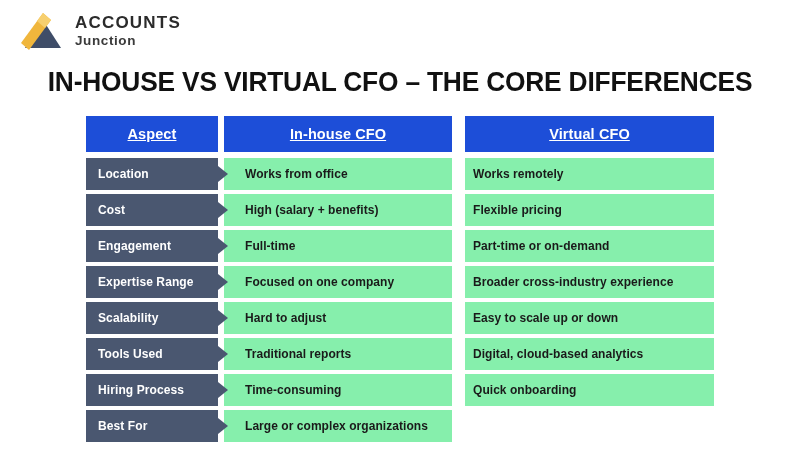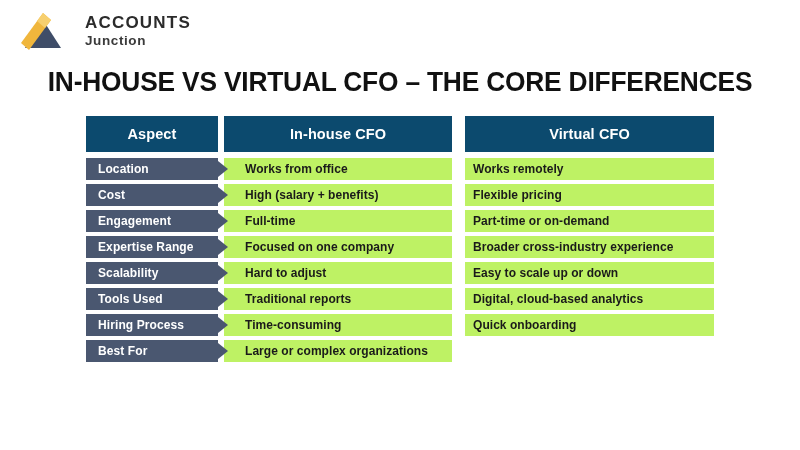--- a/index.html
+++ b/index.html
@@ -15,21 +15,21 @@
     position: relative;
   }
 
   
   .brand {
     position: absolute;
     left: 20px;
     top: 11px;
     display: flex;
     align-items: center;
-    gap: 19px;
+    gap: 9px;
   }
   .brand-mark {
     width: 46px;
     height: 40px;
     position: relative;
     flex: 0 0 auto;
   }
   .brand-text {
     display: flex;
     flex-direction: column;
@@ -82,34 +82,35 @@
   
   .c1 { width: 132px; flex: 0 0 132px; }
   .c2 { width: 228px; flex: 0 0 228px; }
   .c3 { width: 249px; flex: 0 0 249px; }
 
   .gap-a { width: 6px; flex: 0 0 6px; }
   .gap-b { width: 13px; flex: 0 0 13px; }
 
   
   .header-row .cell {
-    background: #0c4a6e;
+    background: #1d4ed8;
     color: #ffffff;
     height: 36px;
     display: flex;
     align-items: center;
     justify-content: center;
     font-size: 14.5px;
     font-weight: bold;
     letter-spacing: 0.1px;
+    text-decoration: underline;
   }
   .header-row { margin-bottom: 6px; }
 
   
-  .body-row { height: 22px; }
+  .body-row { height: 32px; }
 
   .aspect-cell {
     background: #4a5770;
     color: #ffffff;
     font-size: 12px;
     font-weight: bold;
     display: flex;
     align-items: center;
     padding-left: 12px;
     box-sizing: border-box;
@@ -123,21 +124,21 @@
     top: 50%;
     transform: translateY(-50%);
     width: 0;
     height: 0;
     border-top: 8px solid transparent;
     border-bottom: 8px solid transparent;
     border-left: 10px solid #4a5770;
   }
 
   .val-cell {
-    background: #bef264;
+    background: #86efac;
     color: #1a1a1a;
     font-size: 12px;
     font-weight: bold;
     display: flex;
     align-items: center;
     box-sizing: border-box;
     letter-spacing: 0.05px;
   }
   .val-cell.mid { padding-left: 21px; }
   .val-cell.right { padding-left: 8px; }

